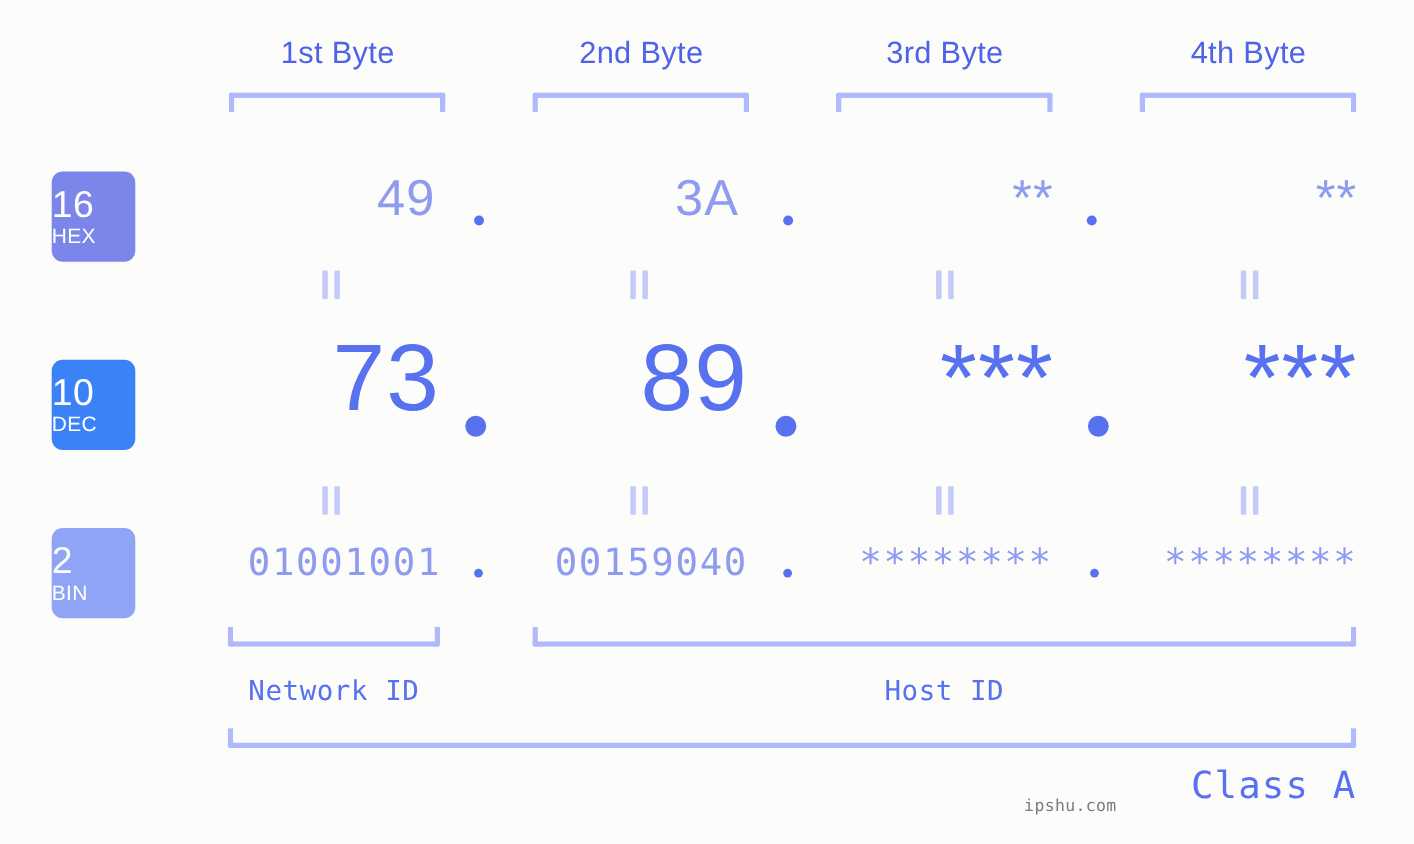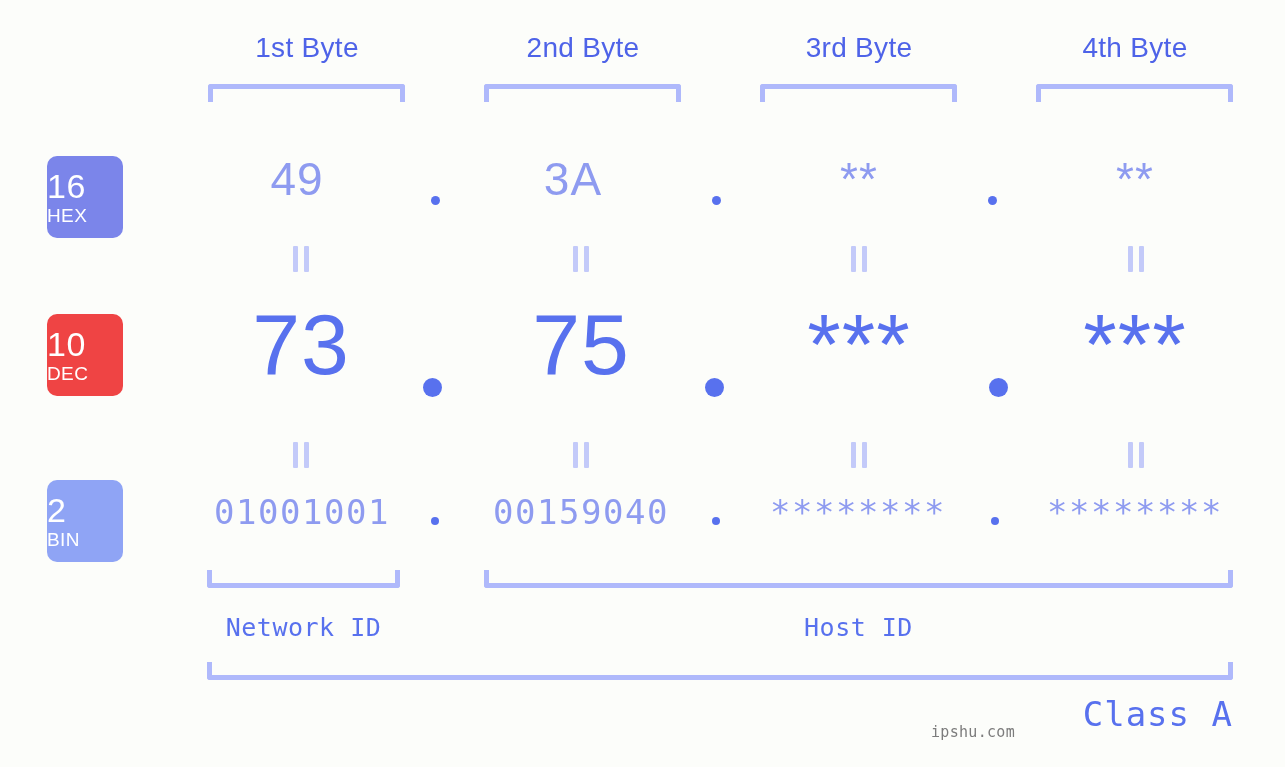--- a/index.html
+++ b/index.html
@@ -75,21 +75,21 @@
     font-size: 19px;
     font-weight: 400;
     margin-top: 3px;
     letter-spacing: 0.4px;
   }
 
   
   .cell {
     position: absolute;
     width: 198px;
-    text-align: center;
+    text-align: right;
     white-space: nowrap;
     user-select: none;
   }
 
   .hex-row .cell {
     top: 152px;
     font-size: 46px;
     color: #8e9bf0;
     letter-spacing: 1px;
   }
@@ -180,21 +180,21 @@
   <div class="bracket bracket-down" style="left:208px; top:84px; width:197px"></div>
   <div class="bracket bracket-down" style="left:484px; top:84px; width:197px"></div>
   <div class="bracket bracket-down" style="left:760px; top:84px; width:197px"></div>
   <div class="bracket bracket-down" style="left:1036px; top:84px; width:197px"></div>
 
   <div class="badge" style="top:156px; background:#7b85ea">
     <span class="badge-num">16</span>
     <span class="badge-sub">HEX</span>
   </div>
 
-  <div class="badge" style="top:314px; background:#ef4444">
+  <div class="badge" style="top:327px; background:#3b82f6">
     <span class="badge-num">10</span>
     <span class="badge-sub">DEC</span>
   </div>
 
   <div class="badge" style="top:480px; background:#8fa4f5">
     <span class="badge-num">2</span>
     <span class="badge-sub">BIN</span>
   </div>
 
   <div class="hex-row">
@@ -220,21 +220,21 @@
       <span></span>
       <span></span>
     </div>
   <div class="eq eq-top" style="left:1123px">
       <span></span>
       <span></span>
     </div>
 
   <div class="dec-row">
     <div class="cell" style="left:202px">73</div>
-    <div class="cell" style="left:482px">75</div>
+    <div class="cell" style="left:482px">89</div>
     <div class="cell" style="left:760px">***</div>
     <div class="cell" style="left:1036px">***</div>
 
     <div class="dot dot-dec" style="left:423px"></div>
     <div class="dot dot-dec" style="left:705px"></div>
     <div class="dot dot-dec" style="left:989px"></div>
   </div>
 
   <div class="eq eq-bot" style="left:288px">
       <span></span>

